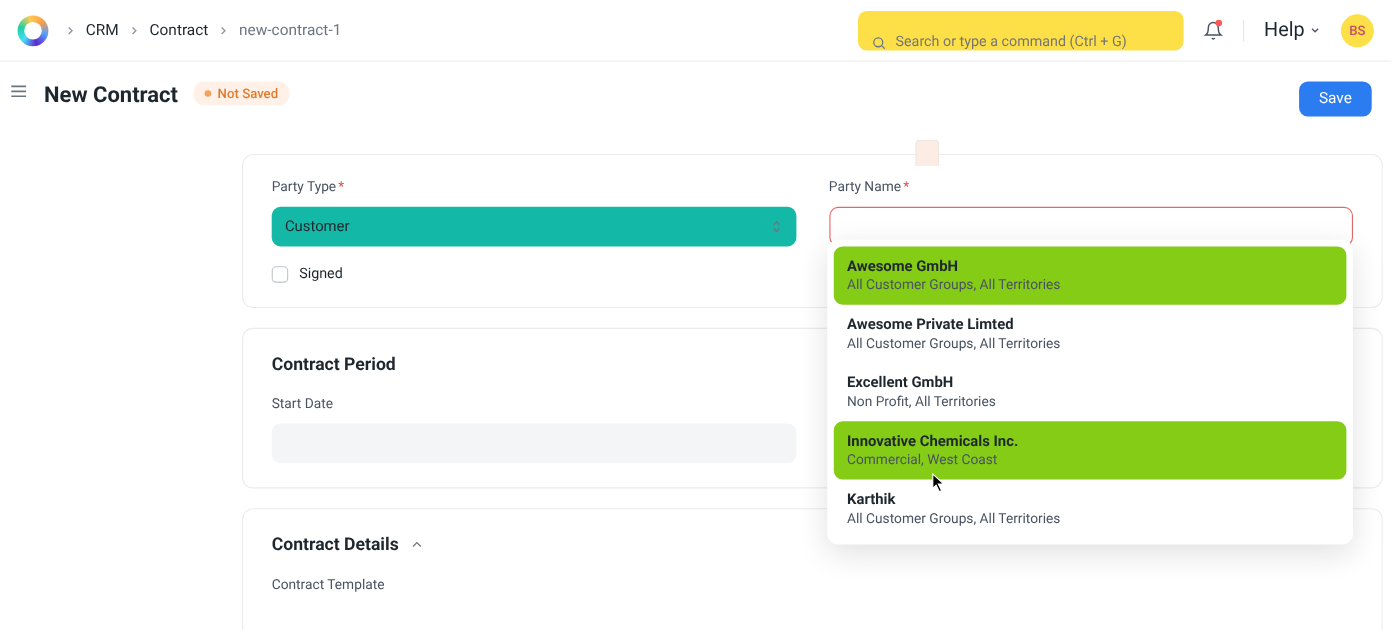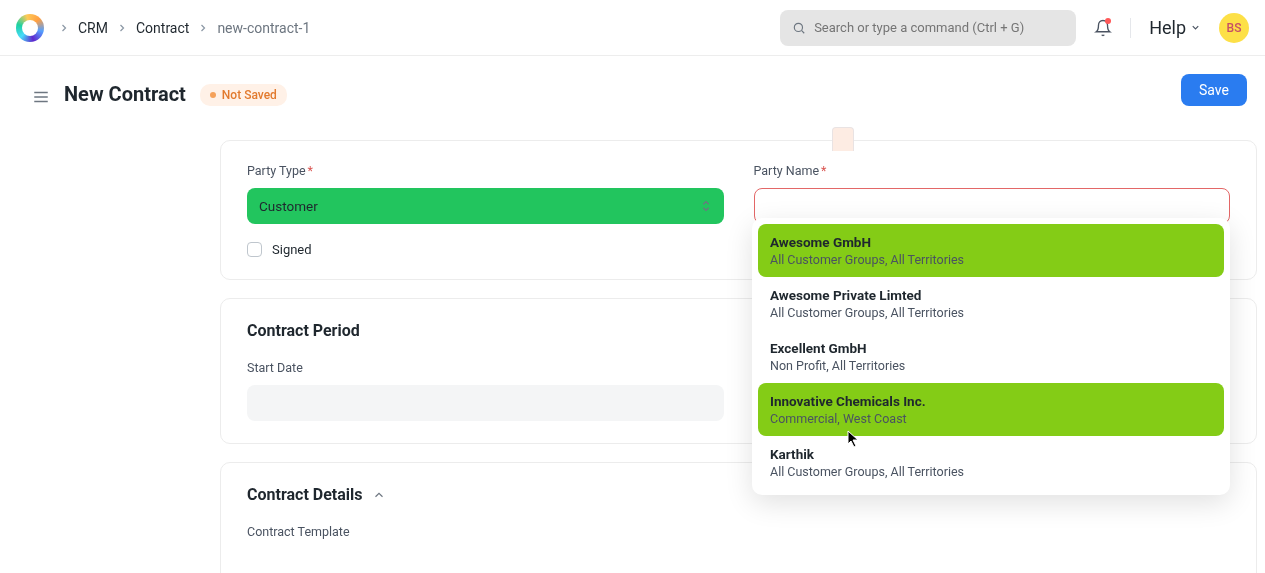--- a/index.html
+++ b/index.html
@@ -7,44 +7,44 @@
   
   
   .topbar { display: flex; align-items: center; height: 56px; padding: 0 16px; border-bottom: 1px solid #ededed; }
   .logo { width: 28px; height: 28px; border-radius: 50%; background: conic-gradient(from 45deg, #ff9f43, #54a0ff, #5f27cd, #48dbfb, #1dd1a1, #feca57, #ff9f43); position: relative; }
   .logo::after { content:""; position:absolute; inset:6px; background:#fff; border-radius:50%; }
   .breadcrumb { display: flex; align-items: center; gap: 8px; margin-left: 14px; color: #1f272e; }
   .breadcrumb .sep { color: #8d99a6; display:inline-flex; }
   .breadcrumb .crumb { font-size: 14px; cursor: pointer; }
   .breadcrumb .crumb.current { color: #6d7680; }
   .top-right { margin-left: auto; display: flex; align-items: center; gap: 18px; }
-  .search { display: flex; align-items: center; background: #e5e5e5; border-radius: 8px; height: 36px; width: 296px; padding: 0 12px; color: #6d7680; gap:8px; }
+  .search { display: flex; align-items: flex-end; background: #fde047; border-radius: 8px; height: 36px; width: 296px; padding: 0 12px; color: #6d7680; gap:8px; }
   .search input { border: none; background: transparent; outline: none; font-size: 13px; color:#6d7680; width: 100%; }
   .bell { position: relative; cursor:pointer; display:flex; align-items:center; justify-content:center; }
   .bell .dot { position: absolute; top: -1px; right: 1px; width: 6px; height: 6px; background: #ff5858; border-radius: 50%; }
   .vsep { width: 1px; height: 20px; background: #e5e7eb; }
   .help { display:flex; align-items:center; gap:4px; color:#1f272e; font-size:18px; cursor:pointer; }
   .avatar { width: 30px; height: 30px; border-radius: 50%; background: #fde047; color: #c74f66; display:flex; align-items:center; justify-content:center; font-size:12px; font-weight:500; }
   
   
-  .page-header { display:flex; align-items:flex-end; padding: 18px 18px 18px 8px; gap: 14px; margin-left: 24px; }
+  .page-header { display:flex; align-items:flex-start; padding: 18px 18px 18px 8px; gap: 14px; }
   .menu-toggle { color:#6d7680; cursor:pointer; display:flex; }
   .page-title { font-size: 20px; font-weight: 700; }
   .badge { display:inline-flex; align-items:center; gap:6px; background:#fff1e7; color:#e27a2e; border-radius:10px; padding: 4px 10px; font-size:12px; font-weight:500; }
   .badge .bdot { width:6px; height:6px; border-radius:50%; background:#f5a15a; }
   .save-btn { margin-left:auto; background:#2a7cf0; color:#fff; border:none; border-radius:8px; height: 32px; padding: 0 18px; font-size:14px; cursor:pointer; }
   
   
   .main { padding: 16px 8px 0 220px; }
   .card { border:1px solid #ececec; border-radius:10px; padding: 22px 26px; margin-bottom: 18px; position: relative; background: #fff; }
   .row { display:flex; gap: 30px; }
   .col { flex: 1; min-width: 0; }
   .fld-label { font-size: 12.5px; color:#4a5361; margin-bottom: 10px; }
   .req { color:#d9534f; margin-left:2px; }
-  .select-ctrl { position:relative; background:#22c55e; border-radius:8px; height:36px; display:flex; align-items:center; padding:0 12px; font-size:13.5px; }
+  .select-ctrl { position:relative; background:#14b8a6; border-radius:8px; height:36px; display:flex; align-items:center; padding:0 12px; font-size:13.5px; }
   .select-ctrl .caret { margin-left:auto; color:#6d7680; display:flex; }
   .input-ctrl { background:#fff; border:1px solid #e36767; border-radius:8px; height:36px; padding: 0 12px; display:flex; align-items:center; }
   .input-ctrl input { border:none; outline:none; width:100%; font-size:13.5px; }
   .blank-input { background:#f4f5f6; border-radius:8px; height:36px; }
   .checkbox-row { display:flex; align-items:flex-start; gap:10px; margin-top:18px; }
   .checkbox-box { width:15px; height:15px; border:1.5px solid #bfc6cd; border-radius:4px; }
   .section-title { font-size:16px; font-weight:700; margin-bottom: 20px; display:flex; align-items:center; gap:10px; }
   .tab-like { position:absolute; top:-14px; right: 402px; width: 22px; height: 24px; background:#fdece3; border:1px solid #e9e3e3; border-bottom:none; border-radius:4px 4px 0 0; }
   
   

